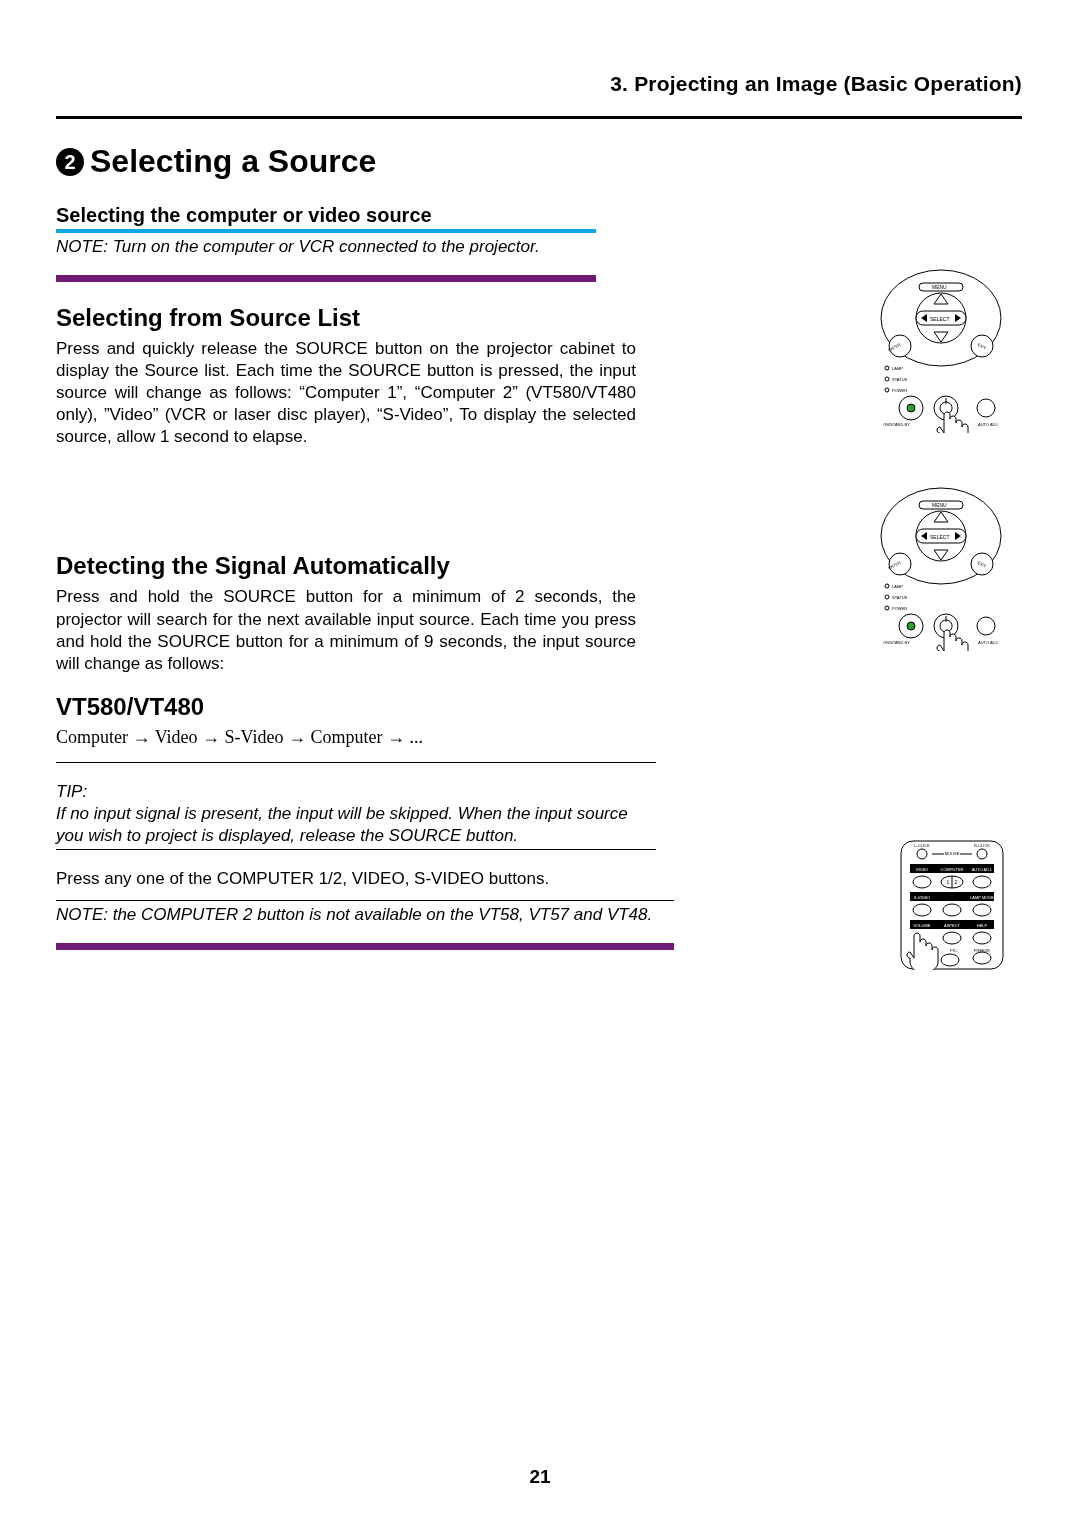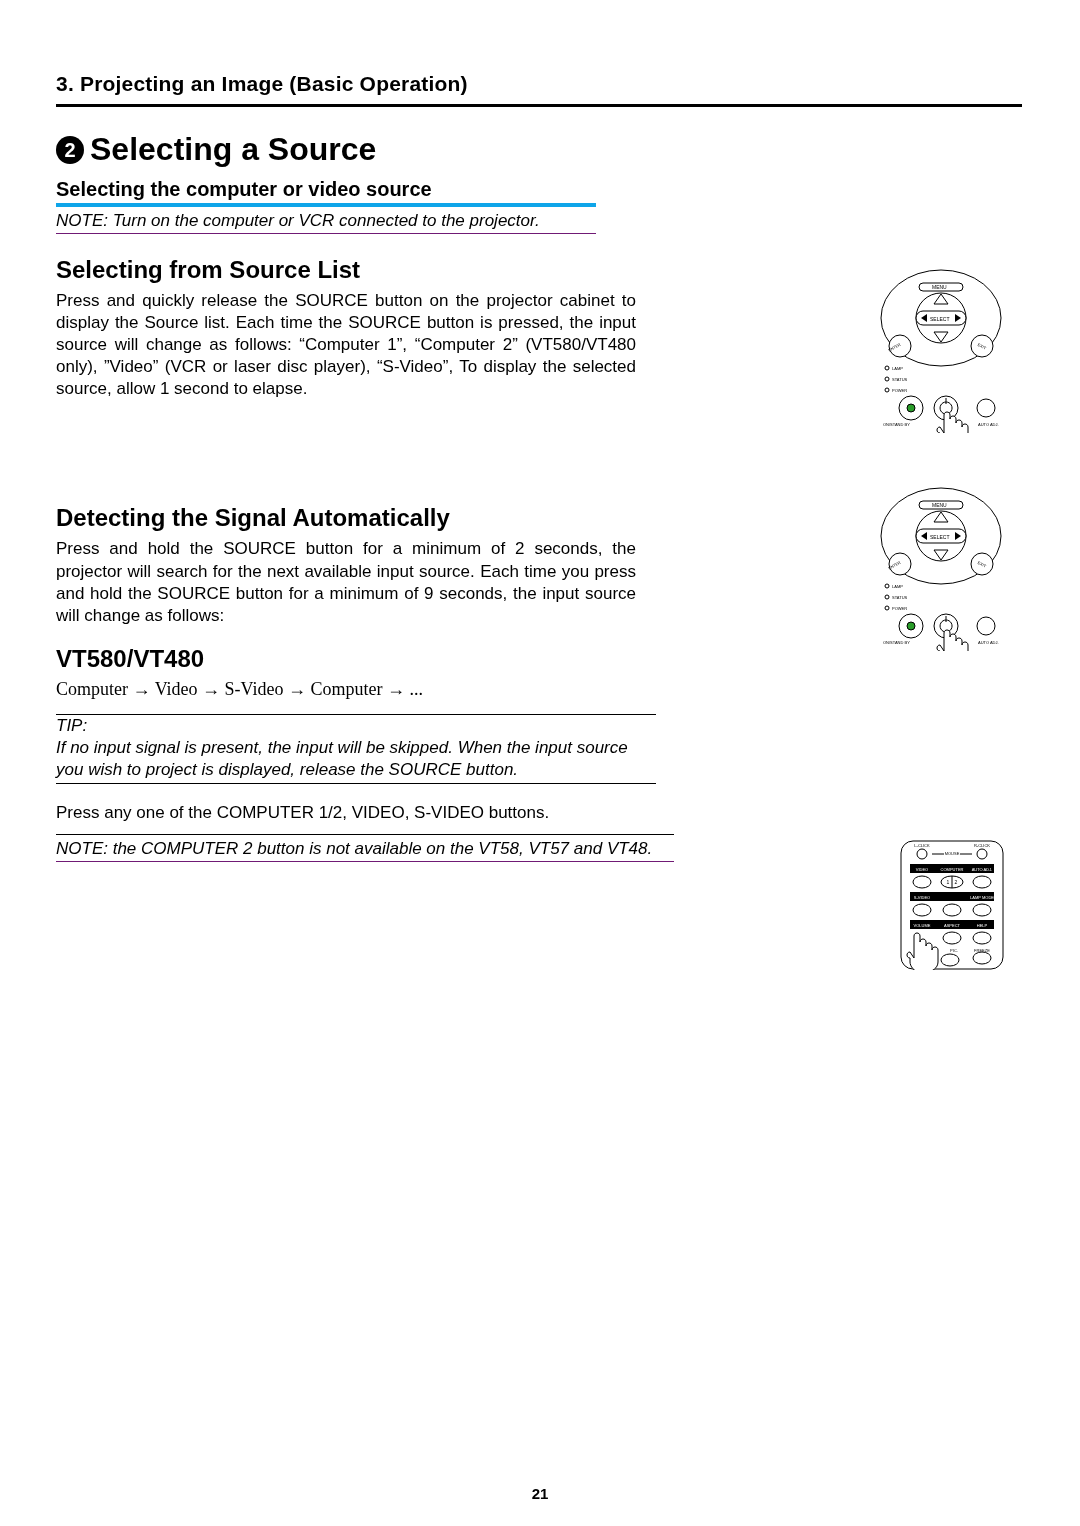--- a/index.html
+++ b/index.html
@@ -10,36 +10,37 @@
     color: #000;
   }
   .page {
     width: 1080px;
     height: 1526px;
     padding: 72px 58px 30px 56px;
     box-sizing: border-box;
     position: relative;
   }
   .section-header {
+    text-align: right;
     font-family: Arial, Helvetica, sans-serif;
     font-weight: 900;
     font-size: 21px;
-    padding-bottom: 8px;
+    padding-bottom: 20px;
     letter-spacing: 0.2px;
   }
   .section-div {
     height: 3px;
     background: #000;
     margin: 0 0 24px 0;
   }
   h1.title {
     font-family: Arial, Helvetica, sans-serif;
     font-weight: 900;
     font-size: 32px;
-    margin: 0 0 10px 0;
+    margin: 0 0 24px 0;
     letter-spacing: 0;
   }
   .bullet-num {
     display: inline-block;
     width: 28px; height: 28px;
     border-radius: 50%;
     background: #000;
     color: #fff;
     text-align: center;
     line-height: 28px;
@@ -54,32 +55,32 @@
     font-size: 20px;
     margin: 0;
     border-bottom: 4px solid #0ea5e9;
     padding-bottom: 2px;
     width: 540px;
   }
   .note {
     font-style: italic;
     font-family: Arial, Helvetica, sans-serif;
     font-size: 17px;
-    border-bottom: 1px solid #701a75;
-    padding: 4px 0 2px 0;
+    border-bottom: 7px solid #701a75;
+    padding: 4px 0 18px 0;
     width: 540px;
     margin-bottom: 22px;
   }
   .tip {
     font-style: italic;
     font-family: Arial, Helvetica, sans-serif;
     font-size: 17px;
     border-top: 1px solid #000;
     border-bottom: 1px solid #000;
-    padding: 0 0 2px 0;
+    padding: 18px 0 2px 0;
     width: 600px;
     margin-top: 8px;
     margin-bottom:18px;
     line-height: 1.3;
   }
   h3.para-head {
     font-family: Arial, Helvetica, sans-serif;
     font-weight: bold;
     font-size: 24px;
     margin: 0 0 6px 0;
@@ -111,26 +112,26 @@
   .cp-outer {
     stroke: #000; stroke-width:1; fill:#fff;
   }
   .cp-label { font-size: 5px; font-family: Arial; }
   .cp-smalllabel { font-size: 4px; font-family: Arial; }
   .hand {
     stroke: #000; stroke-width:1; fill:#fff;
   }
   .pagenum {
     position: absolute;
-    bottom: 24px;
+    bottom: 38px;
     left: 0; right: 0;
     text-align: center;
     font-family: Arial, Helvetica, sans-serif;
     font-weight: 900;
-    font-size: 15px;
+    font-size: 19px;
   }
   .arrowchain { font-family: 'Times New Roman', serif; font-size: 18px; width:600px; margin-bottom:14px;}
   .remote-lbl { font-size:4px; font-family: Arial; text-anchor:middle;}
 </style>
 </head>
 <body>
 
 <div class="page">
 
   <div class="section-header">3. Projecting an Image (Basic Operation)</div>

